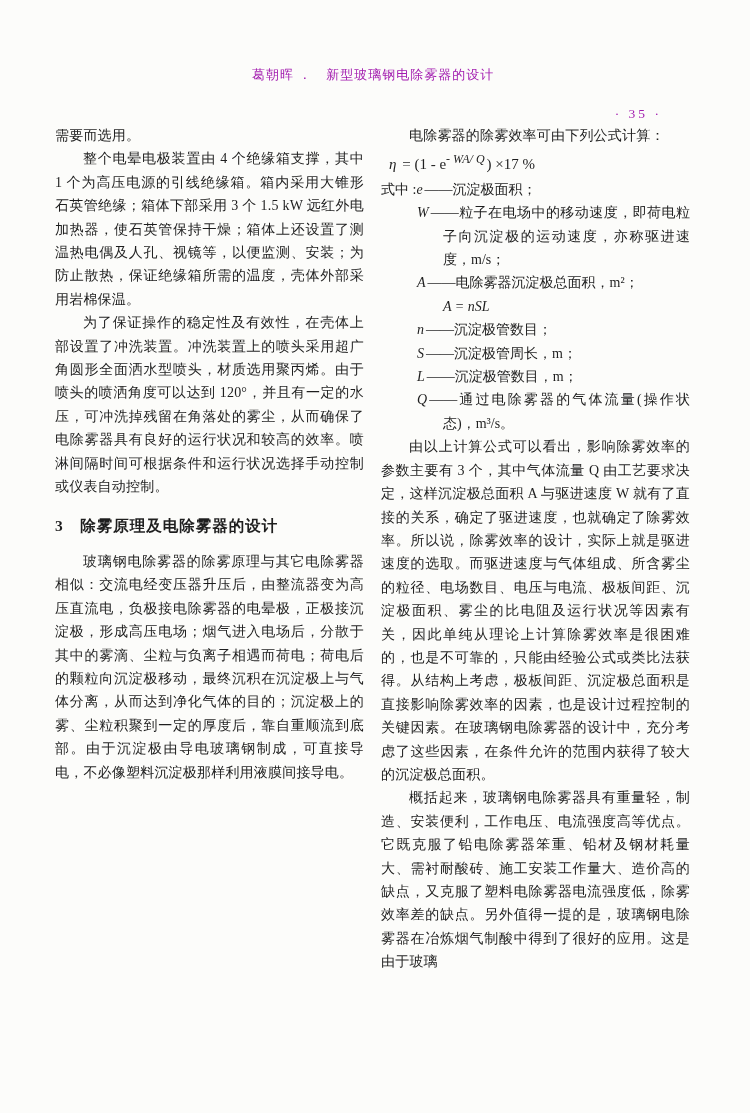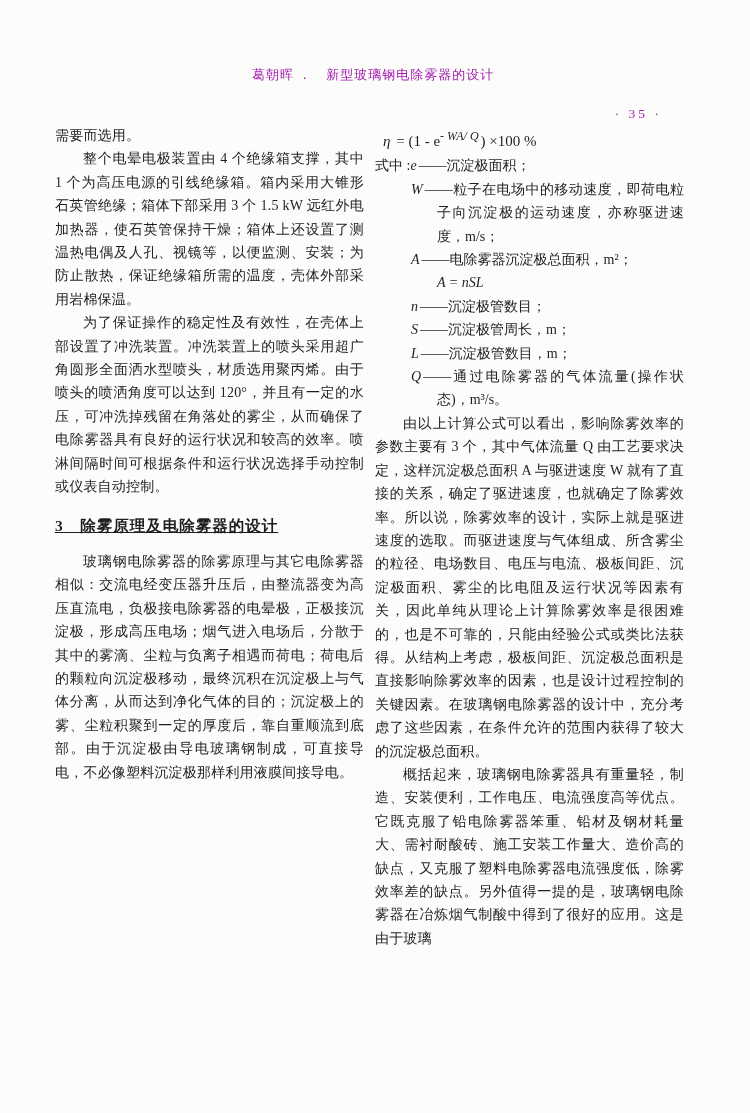--- a/index.html
+++ b/index.html
@@ -20,36 +20,35 @@
     letter-spacing: 1px;
   }
   .header-page-num {
     position: absolute; right: 84px; top: 0;
     letter-spacing: 3px;
     font-size: 13.5px;
     margin-top: 40px;
   }
   .columns {
     position: absolute; top: 124px; left: 55px; right: 50px;
-    display: flex; gap: 11px;
+    display: flex; gap: 17px;
   }
   .col { width: 309px; font-size: 14px; line-height: 23.4px; }
   .para {
     margin: 0;
     text-align: justify;
     text-indent: 2em;
     letter-spacing: 0.2px;
   }
   .no-indent { text-indent: 0; }
   .section-heading {
     font-size: 15.5px;
     font-weight: bold;
     margin: 15px 0 13px 0;
     letter-spacing: 1px;
-    text-decoration: underline;
   }
   .formula {
     margin: 1px 0 1px 8px;
     font-size: 15px;
     line-height: 23.4px;
   }
   .formula sup { font-size: 12px; }
   .var {
     font-style: italic;
     font-family: "Liberation Serif", "DejaVu Serif", serif;
@@ -77,23 +76,24 @@
 
     <div class="col">
       <p class="para no-indent">需要而选用。</p>
       <p class="para">整个电晕电极装置由 4 个绝缘箱支撑，其中 1 个为高压电源的引线绝缘箱。箱内采用大锥形石英管绝缘；箱体下部采用 3 个 1.5 kW 远红外电加热器，使石英管保持干燥；箱体上还设置了测温热电偶及人孔、视镜等，以便监测、安装；为防止散热，保证绝缘箱所需的温度，壳体外部采用岩棉保温。</p>
       <p class="para">为了保证操作的稳定性及有效性，在壳体上部设置了冲洗装置。冲洗装置上的喷头采用超广角圆形全面洒水型喷头，材质选用聚丙烯。由于喷头的喷洒角度可以达到 120°，并且有一定的水压，可冲洗掉残留在角落处的雾尘，从而确保了电除雾器具有良好的运行状况和较高的效率。喷淋间隔时间可根据条件和运行状况选择手动控制或仪表自动控制。</p>
       <h3 class="section-heading">3　除雾原理及电除雾器的设计</h3>
       <p class="para">玻璃钢电除雾器的除雾原理与其它电除雾器相似：交流电经变压器升压后，由整流器变为高压直流电，负极接电除雾器的电晕极，正极接沉淀极，形成高压电场；烟气进入电场后，分散于其中的雾滴、尘粒与负离子相遇而荷电；荷电后的颗粒向沉淀极移动，最终沉积在沉淀极上与气体分离，从而达到净化气体的目的；沉淀极上的雾、尘粒积聚到一定的厚度后，靠自重顺流到底部。由于沉淀极由导电玻璃钢制成，可直接导电，不必像塑料沉淀极那样利用液膜间接导电。</p>
     </div>
 
     <div class="col">
+      <p class="para">电除雾器的除雾效率可由下列公式计算：</p>
 
       <div class="formula">
-        <span class="var">η</span><span> = (1 - e</span><sup class="var">- WA/ Q</sup><span>)  ×100 %</span>
+        <span class="var">η</span><span> = (1 - e</span><sup class="var">- WA/ Q</sup><span>)  ×17 %</span>
       </div>
 
       <div class="def-row">
         <span>式中 :</span><span class="var">e</span><span>——沉淀极面积；</span>
       </div>
 
       <div class="def-item">
         <span class="var">W</span><span>——粒子在电场中的移动速度，即荷电粒子向沉淀极的运动速度，亦称驱进速度，m/s；</span>
       </div>
 

